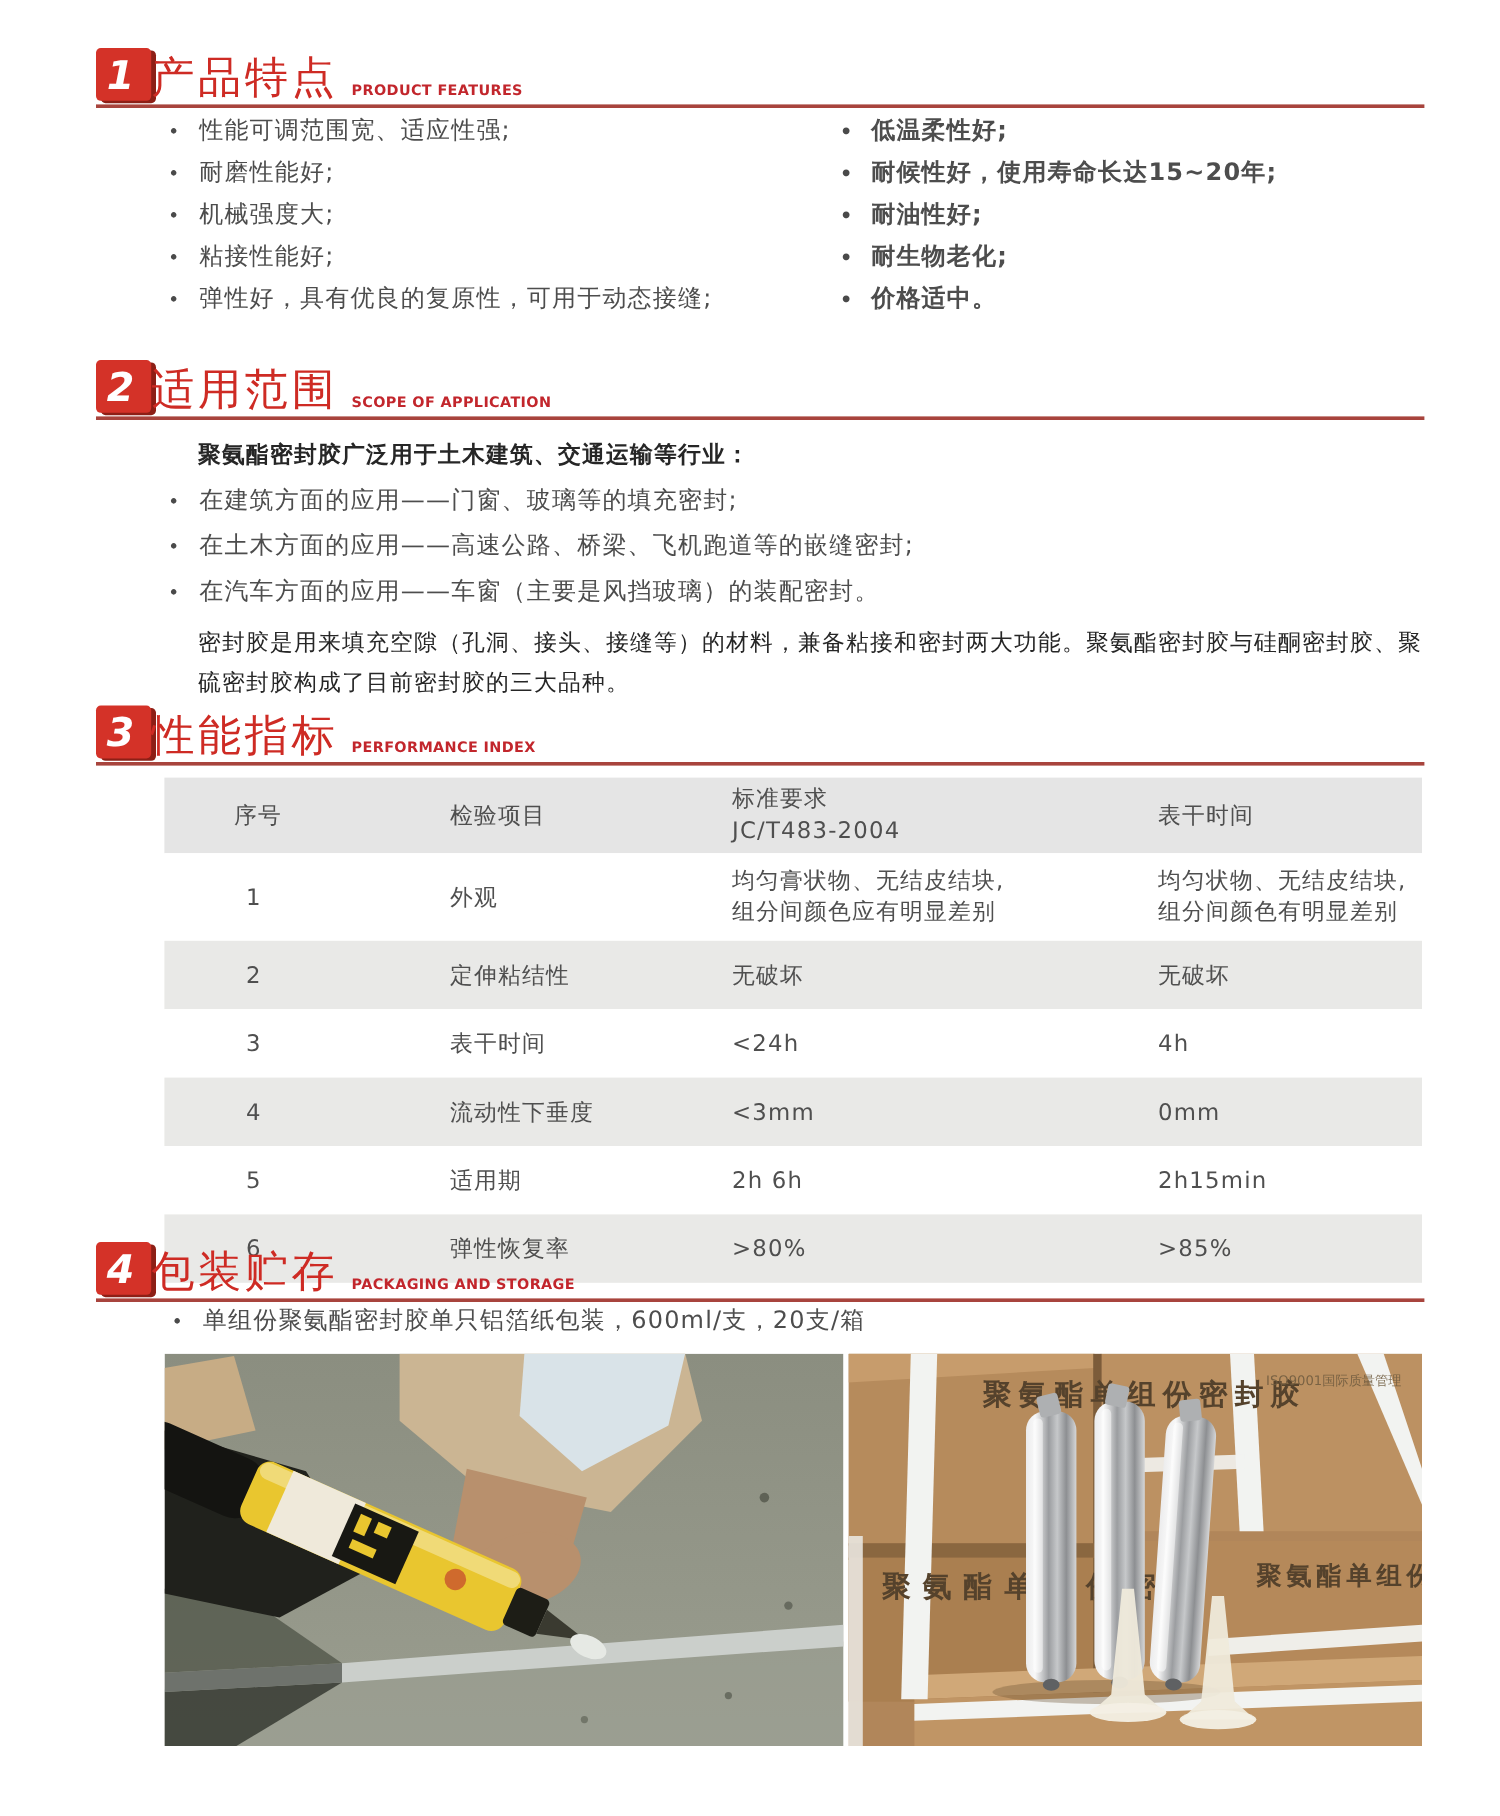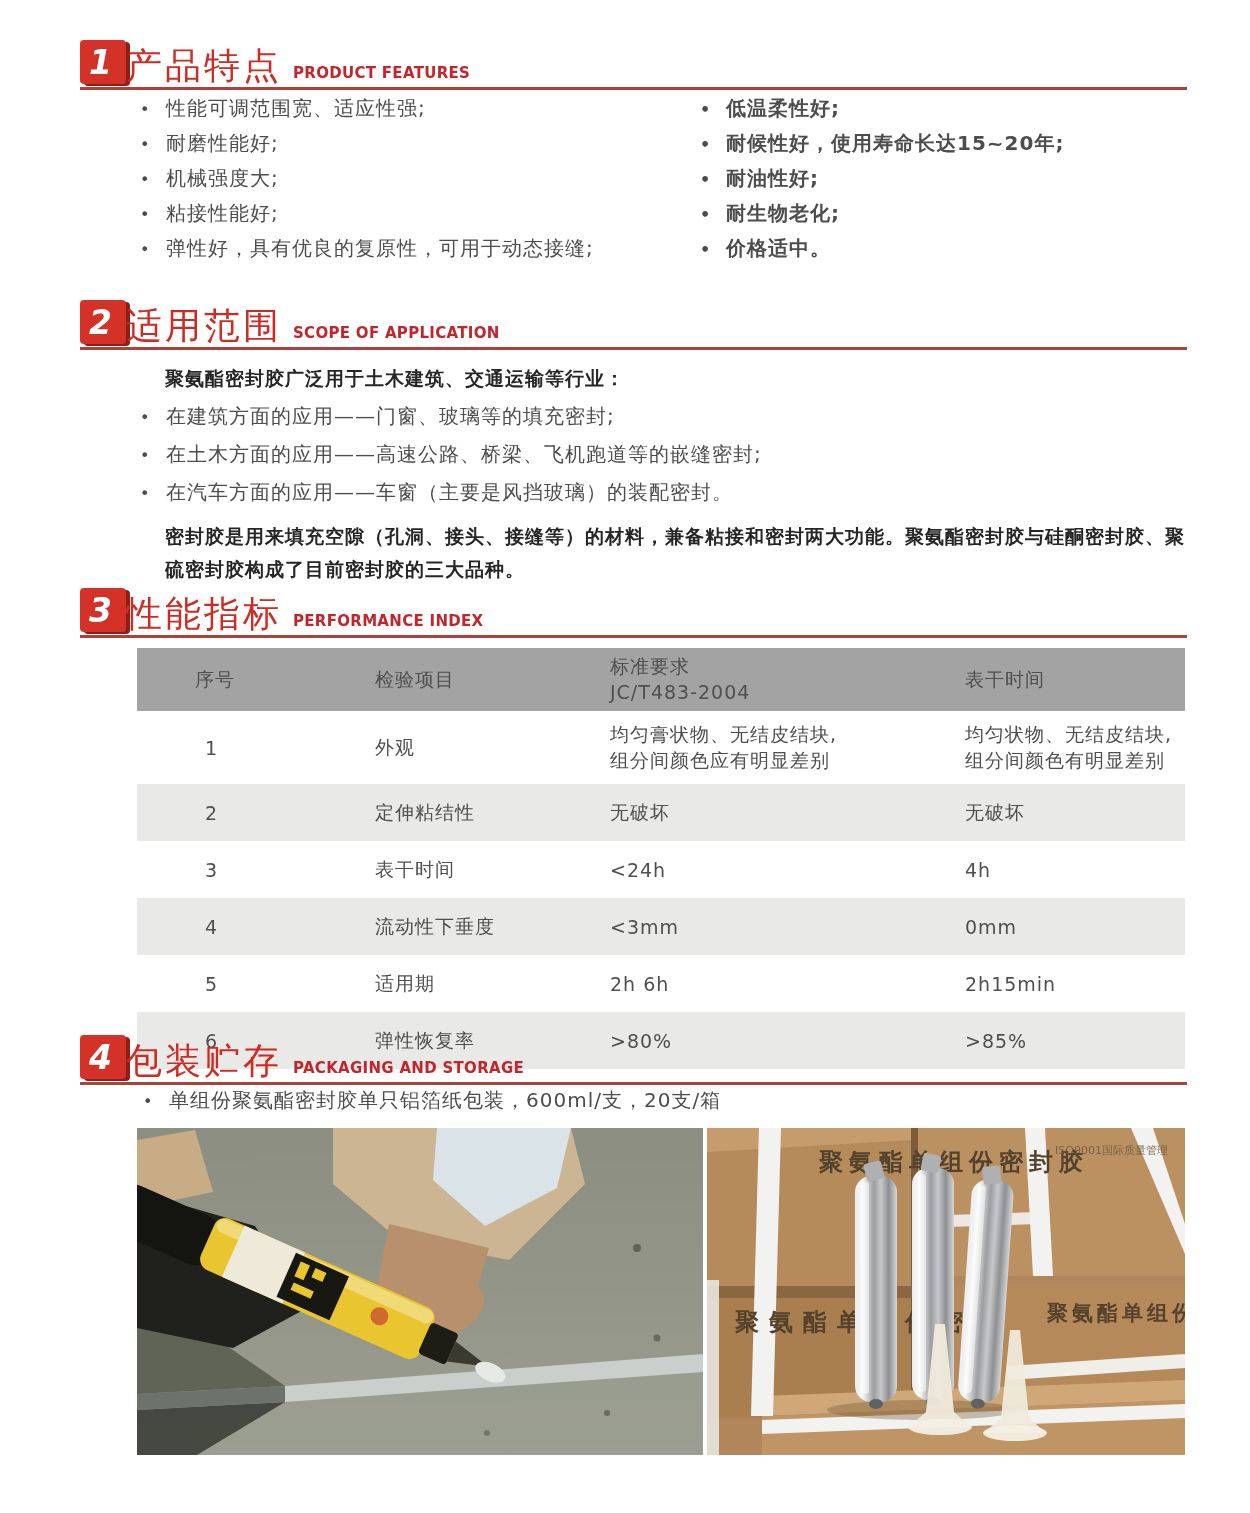--- a/index.html
+++ b/index.html
@@ -14,42 +14,42 @@
     display:flex; align-items:flex-end;
     border-bottom:3px solid #a8443d; padding-bottom:3px;
   }
   .sec-num {
     width:46px; height:44px; background:#d43228; color:#fff;
     font-style:italic; font-weight:bold; font-size:33px;
     display:flex; align-items:center; justify-content:center;
     border-radius:4px; box-shadow:4px 2px 0 #8d1f16; padding-right:5px;
   }
   .sec-cn { color:#ce2b24; font-size:36px; font-weight:normal; letter-spacing:3px; line-height:1; }
-  .sec-en { color:#c2262c; font-size:15px; font-weight:bold; line-height:1; margin-left:11px; padding-bottom:3px; letter-spacing:.3px; }
+  .sec-en { color:#c2262c; font-size:12px; font-weight:bold; line-height:1; margin-left:11px; padding-bottom:3px; letter-spacing:.3px; }
   
   ul.dotlist { list-style:none; }
   ul.dotlist li { font-size:20px; line-height:21px; margin-bottom:13px; color:#4d4d4d; letter-spacing:1px; }
   ul.dotlist li::before { content:"•"; display:inline-block; width:26px; color:#4a4a4a; font-size:16px; }
   
   .features { position:absolute; top:98px; left:140px; width:1045px; display:flex; }
   .features ul.colL { width:560px; }
   .features ul.colR { flex:1;font-weight:bold; }
   
   .scope { position:absolute; top:366px; left:140px; width:1048px; }
   .scope-intro { font-size:19px; font-weight:bold; color:#262626; letter-spacing:1px; padding-left:25px; margin-bottom:14px; }
   .scope ul.dotlist li { margin-bottom:16px; }
-  .scope-note { font-size:19px; font-weight:bold; color:#262626; letter-spacing:1px; padding-left:25px; line-height:33px; margin-top:2px; }
+  .scope-note { font-size:19px; font-weight:normal; color:#262626; letter-spacing:1px; padding-left:25px; line-height:33px; margin-top:2px; }
   
   .perf-table { position:absolute; top:648px; left:137px; width:1048px;
     border-collapse:collapse; table-layout:fixed; font-size:19px; color:#4f4f4f; }
   .perf-table col.c1 { width:218px; } .perf-table col.c2 { width:235px; }
   .perf-table col.c3 { width:355px; } .perf-table col.c4 { width:240px; }
   .perf-table th, .perf-table td { font-weight:400; text-align:left; vertical-align:middle; padding:6px 8px 6px 20px; letter-spacing:1px; }
   .perf-table th.c1 { padding-left:58px; } .perf-table td.c1 { padding-left:68px; }
-  .perf-table thead tr { height:55px; background:#a3a3a3; }
+  .perf-table thead tr { height:55px; background:#e5e5e5; }
   .perf-table tbody tr { height:57px; background:#fff; }
   .perf-table tbody tr.tall { height:73px; }
   .perf-table tbody tr:nth-child(even) { background:#e9e9e7; }
   .pre { white-space:pre-line; line-height:1.35; }
   
   .pack-list { position:absolute; top:1090px; left:143px; width:1040px; }
   .photos { position:absolute; top:1128px; left:137px; width:1048px; height:327px; display:flex; gap:4px; }
   .photo { height:327px; overflow:hidden; }
   .photo svg { display:block; width:100%; height:100%; }
   .photo-left { width:566px; }

